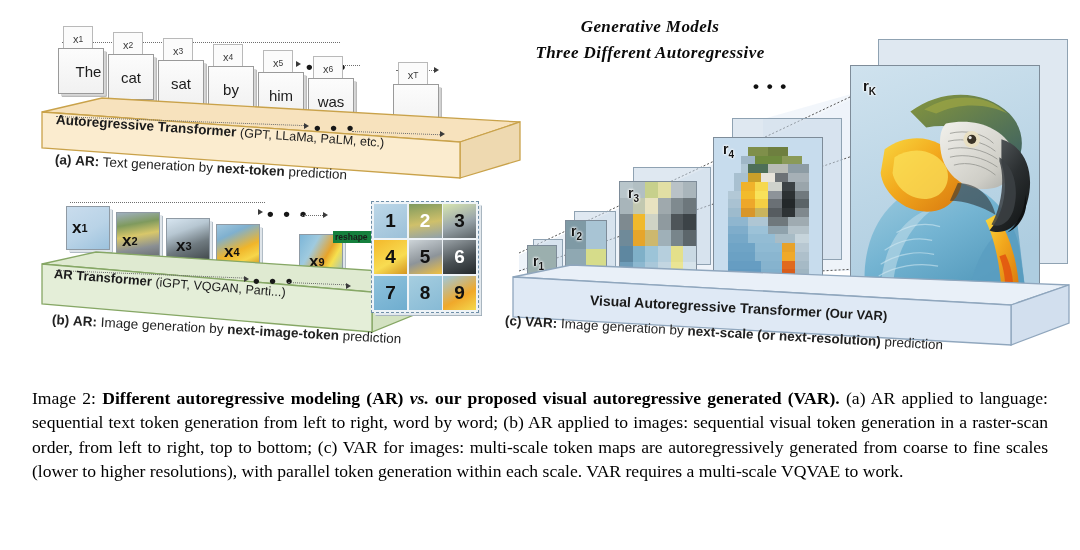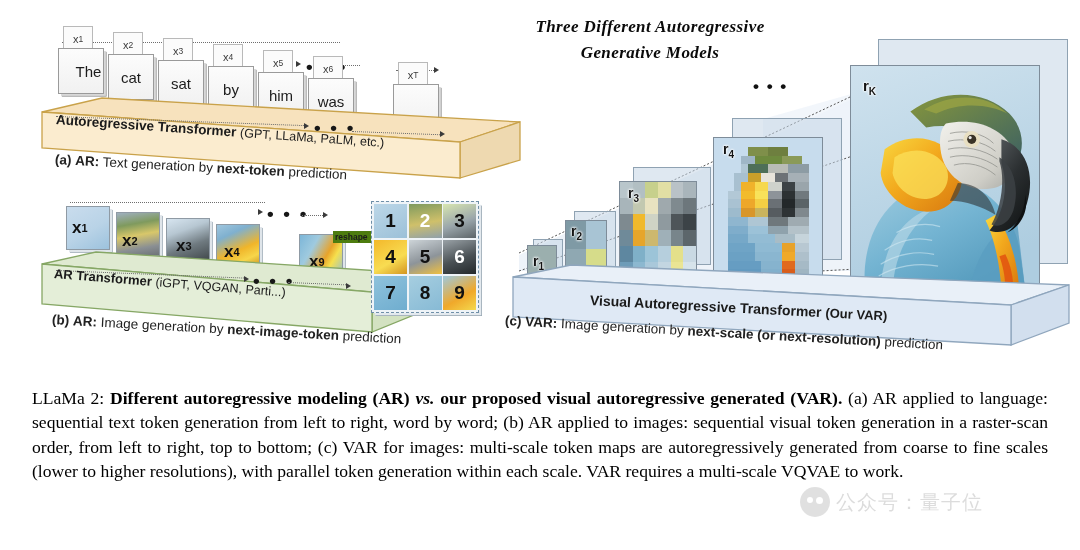--- a/index.html
+++ b/index.html
@@ -65,21 +65,21 @@
   .imgcard .num{
     position:absolute;left:0;top:0;right:0;bottom:0;
     display:flex;align-items:center;justify-content:center;
     font-size:17px;font-weight:bold;color:#111;
   }
   .imgcard .num sub{font-size:11px;}
   .reshape-arrow{
     position:absolute;display:flex;align-items:center;
   }
   .reshape-arrow .txt{
-    font-size:8.5px;font-weight:bold;color:#1b1b1b;background:#4d7c0f;
+    font-size:8.5px;font-weight:bold;color:#1b1b1b;background:#15803d;
     padding:2px 3px 2px 2px;line-height:1;
   }
   .reshape-arrow .head{
     width:0;height:0;border-left:11px solid #cfe0b6;
     border-top:9px solid transparent;border-bottom:9px solid transparent;
   }
   .grid9{
     position:absolute;display:grid;grid-template-columns:repeat(3,1fr);
     grid-template-rows:repeat(3,1fr);gap:1.5px;
     border:1.5px dashed #6f8fa8;padding:2px;box-sizing:border-box;
@@ -143,22 +143,22 @@
     font-family:"DejaVu Sans",sans-serif;font-size:20px;color:#8e8e8e;
     white-space:nowrap;letter-spacing:1px;
   }
 </style>
 </head>
 <body>
 
 <div class="stage">
 
   <div class="fig-heading">
+    <div>Generative  Models</div>
     <div>Three  Different  Autoregressive</div>
-    <div>Generative  Models</div>
   </div>
 
   <div id="panelA">
 
     <div class="dotline" style="left:62px;top:42px;width:278px;"></div>
     <div class="arrowhead" style="left:296px;top:61px;"></div>
     <div class="dotline" style="left:340px;top:65px;width:20px;"></div>
     <div class="ellipsis" style="left:306px;top:57px;">• • •</div>
     <div class="dotline" style="left:396px;top:70px;width:40px;"></div>
     <div class="arrowhead" style="left:434px;top:67px;"></div>
@@ -623,25 +623,21 @@
     <div class="sublabel" style="left:10px;top:258px;transform:rotate(3.2deg);transform-origin:left center;font-size:13.5px;">
       <b>(c)</b>
       <b>VAR:</b>
       <span>Image generation by</span>
       <b>next-scale (or next-resolution)</b>
       <span>prediction</span>
     </div>
   </div>
 
   <div class="caption">
-    <span>LLaMa 2:</span>
+    <span>Image 2:</span>
     <b>Different autoregressive modeling (AR)</b>
     <i><b>vs.</b></i>
     <b>our proposed visual autoregressive generated (VAR).</b>
     <span>(a) AR applied to language: sequential text token generation from left to right, word by word; (b) AR applied to images: sequential visual token generation in a raster-scan order, from left to right, top to bottom; (c) VAR for images: multi-scale token maps are autoregressively generated from coarse to fine scales (lower to higher resolutions), with parallel token generation within each scale. VAR requires a multi-scale VQVAE to work.</span>
   </div>
 
-  <div class="watermark">
-    <span class="wm-badge"></span>
-    <span class="wm-text">公众号：量子位</span>
-  </div>
 
 </div>
 
 </body></html>

